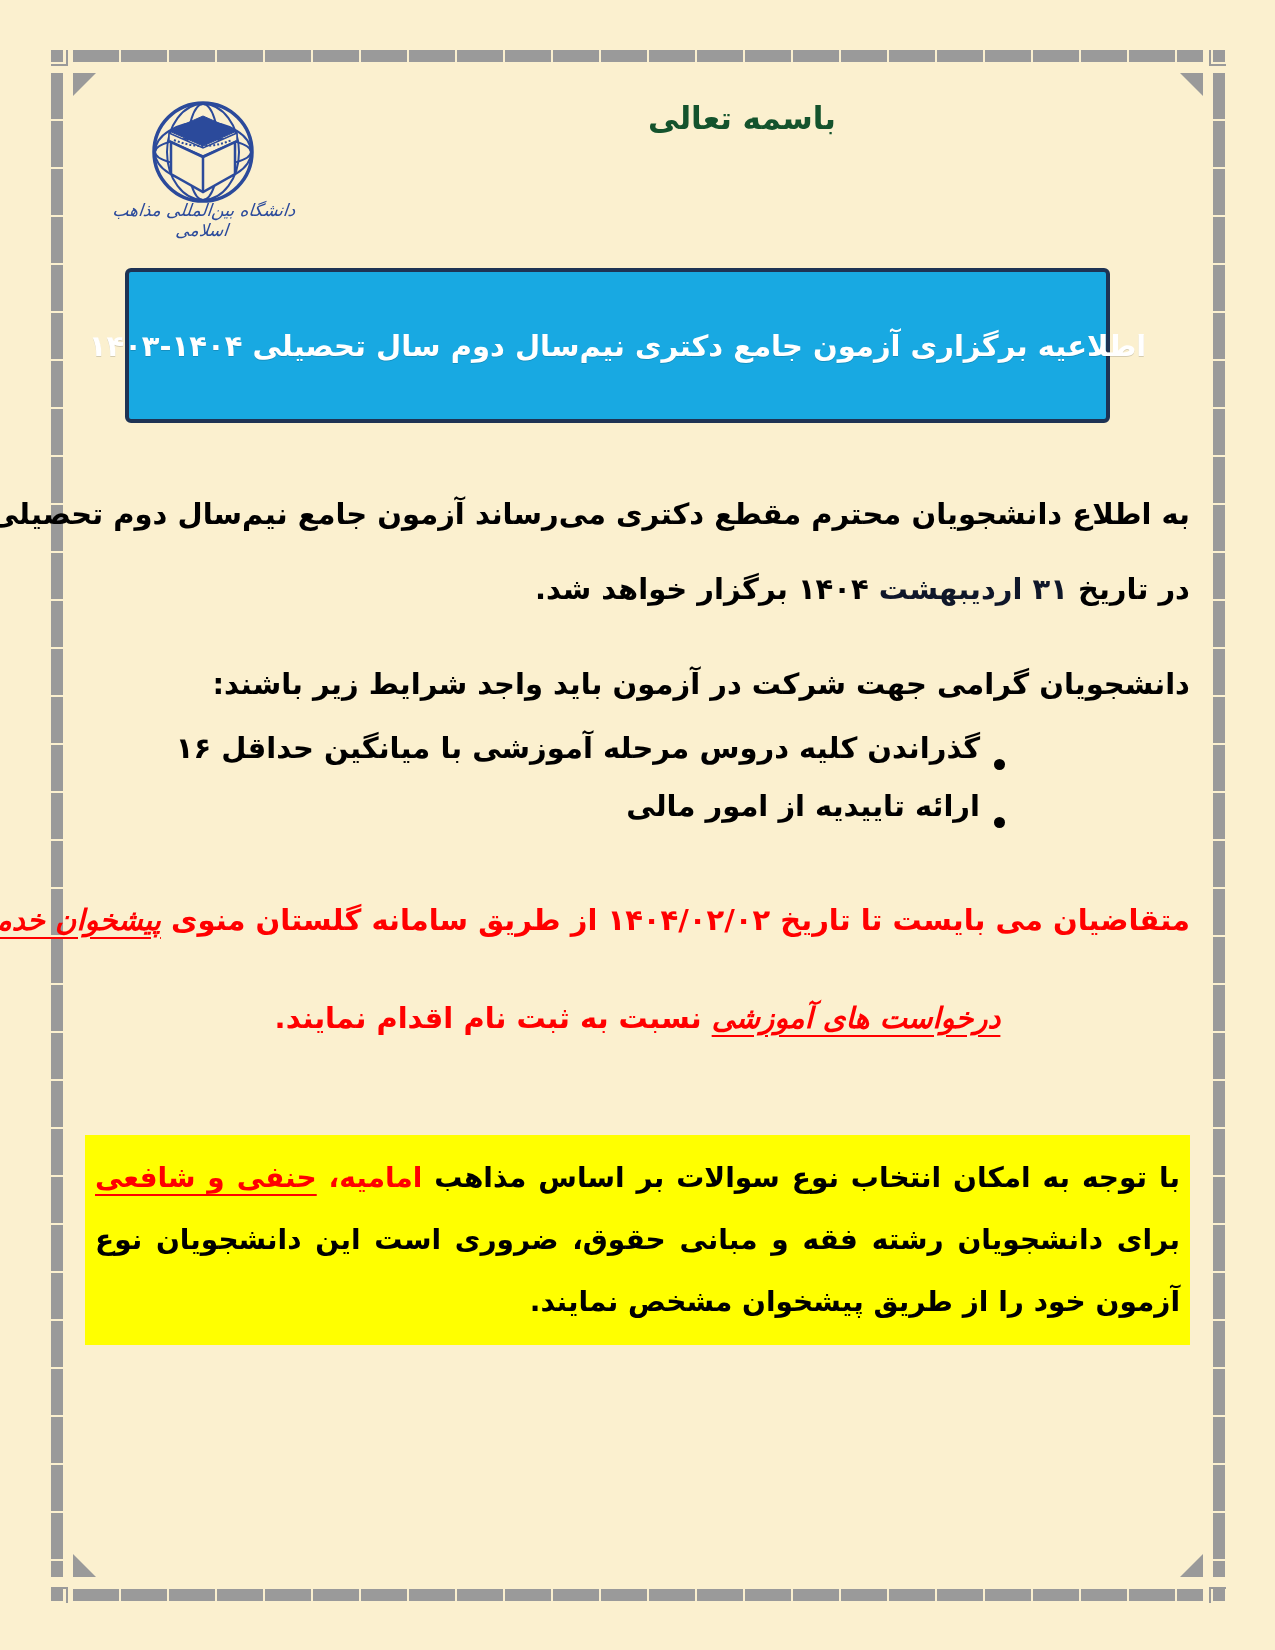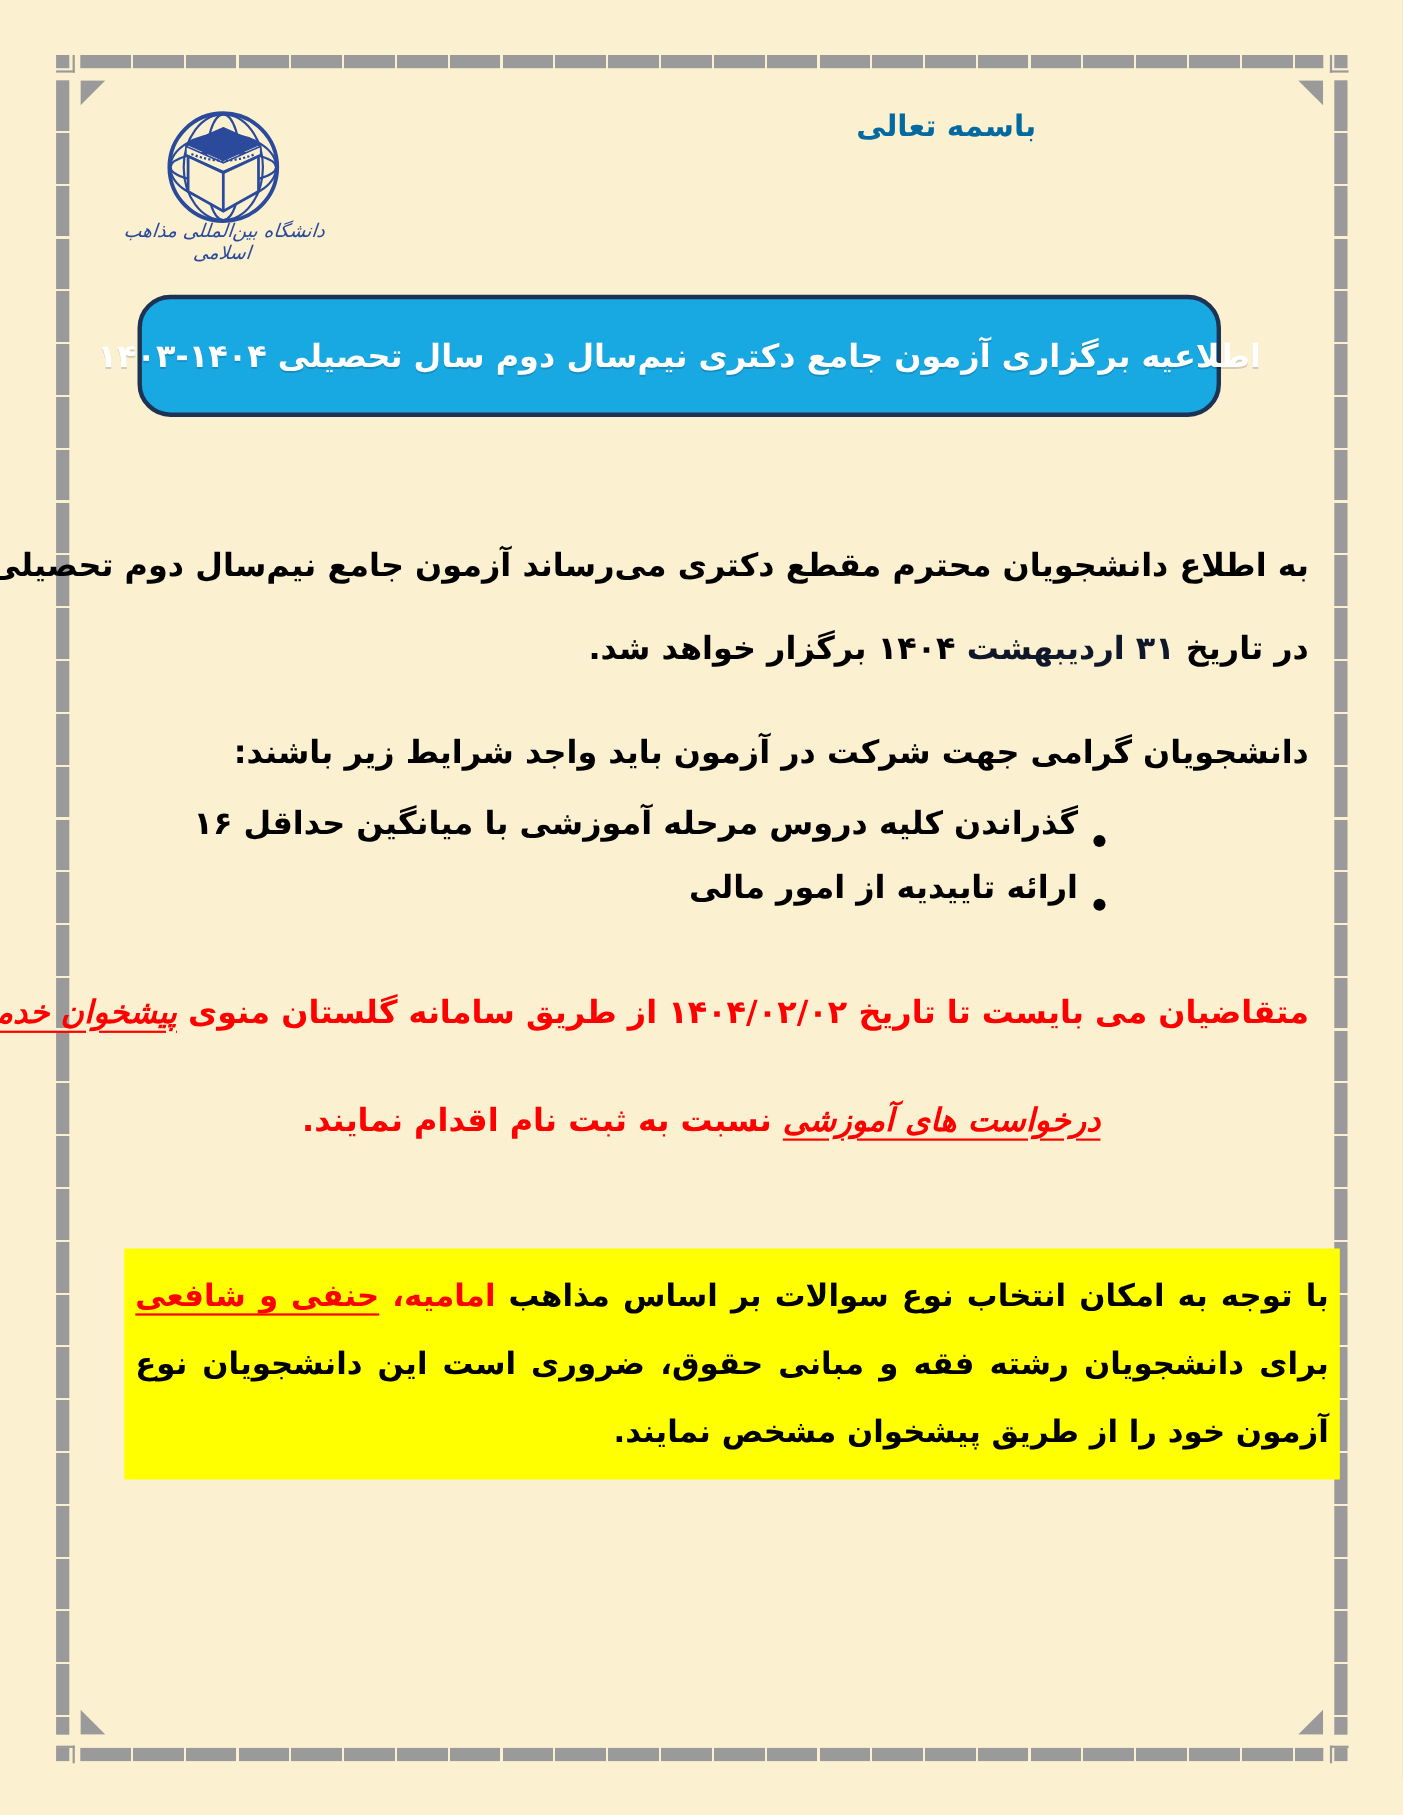--- a/index.html
+++ b/index.html
@@ -30,34 +30,34 @@
   .br-bl{left:51px;top:1587px;border-right:2px solid #9A9A9A;border-top:2px solid #9A9A9A;}
   .br-br{left:1209px;top:1587px;border-left:2px solid #9A9A9A;border-top:2px solid #9A9A9A;}
   .tri{position:absolute;width:23px;height:23px;background:#9A9A9A;}
   .tri-tl{left:73px;top:73px;clip-path:polygon(0 0,100% 0,0 100%);}
   .tri-tr{left:1180px;top:73px;clip-path:polygon(0 0,100% 0,100% 100%);}
   .tri-bl{left:73px;top:1554px;clip-path:polygon(0 0,0 100%,100% 100%);}
   .tri-br{left:1180px;top:1554px;clip-path:polygon(100% 0,100% 100%,0 100%);}
   
   .bismillah{
     position:absolute;left:542px;top:100px;width:400px;
-    text-align:right;font-weight:bold;font-size:27px;color:#0369a1;direction:rtl;
+    text-align:center;font-weight:bold;font-size:31px;color:#14532d;direction:rtl;
   }
   .logo{position:absolute;left:83px;top:100px;width:240px;}
   .logo svg{display:block;margin:0 auto;}
   .logo-caption{
     margin-top:-4px;text-align:center;direction:rtl;
     font-size:17px;font-style:italic;color:#2B4A9B;
     transform:skewX(-6deg);
   }
   
   .banner{
-    position:absolute;left:125px;top:268px;width:985px;height:111px;
+    position:absolute;left:125px;top:268px;width:985px;height:155px;
     box-sizing:border-box;
-    background:#18A9E2;border:4px solid #1E3354;border-radius:30px;
+    background:#18A9E2;border:4px solid #1E3354;border-radius:6px;
     display:flex;align-items:center;justify-content:center;
     direction:rtl;
   }
   .banner-title{
     color:#FFFFFF;font-weight:bold;font-size:29px;white-space:nowrap;
     text-shadow:0 1px 0 rgba(0,0,0,.15);
   }
   
   .tline{
     position:absolute;left:85px;width:1105px;
@@ -75,21 +75,21 @@
   .l-red1{top:898px;text-align:center;color:#FF0000;}
   .l-red2{top:996px;text-align:center;color:#FF0000;}
   .itu{font-style:italic;text-decoration:underline;text-underline-offset:7px;}
   .hl-red{color:#FF0000;}
   .hl-red-u{color:#FF0000;text-decoration:underline;text-underline-offset:7px;}
   
   .highlight{
     position:absolute;left:85px;top:1135px;width:1105px;box-sizing:border-box;
     background:#FFFF00;padding:12px 10px;
     direction:rtl;text-align:justify;
-    font-weight:bold;font-size:28px;line-height:62px;color:#000;margin-left:28px;
+    font-weight:bold;font-size:28px;line-height:62px;color:#000;
   }
   
   .signature{
     position:absolute;left:225px;top:1288px;width:480px;
     direction:rtl;text-align:center;
     font-size:31px;font-weight:400;color:#000;
   }
 </style>
 </head>
 <body>

